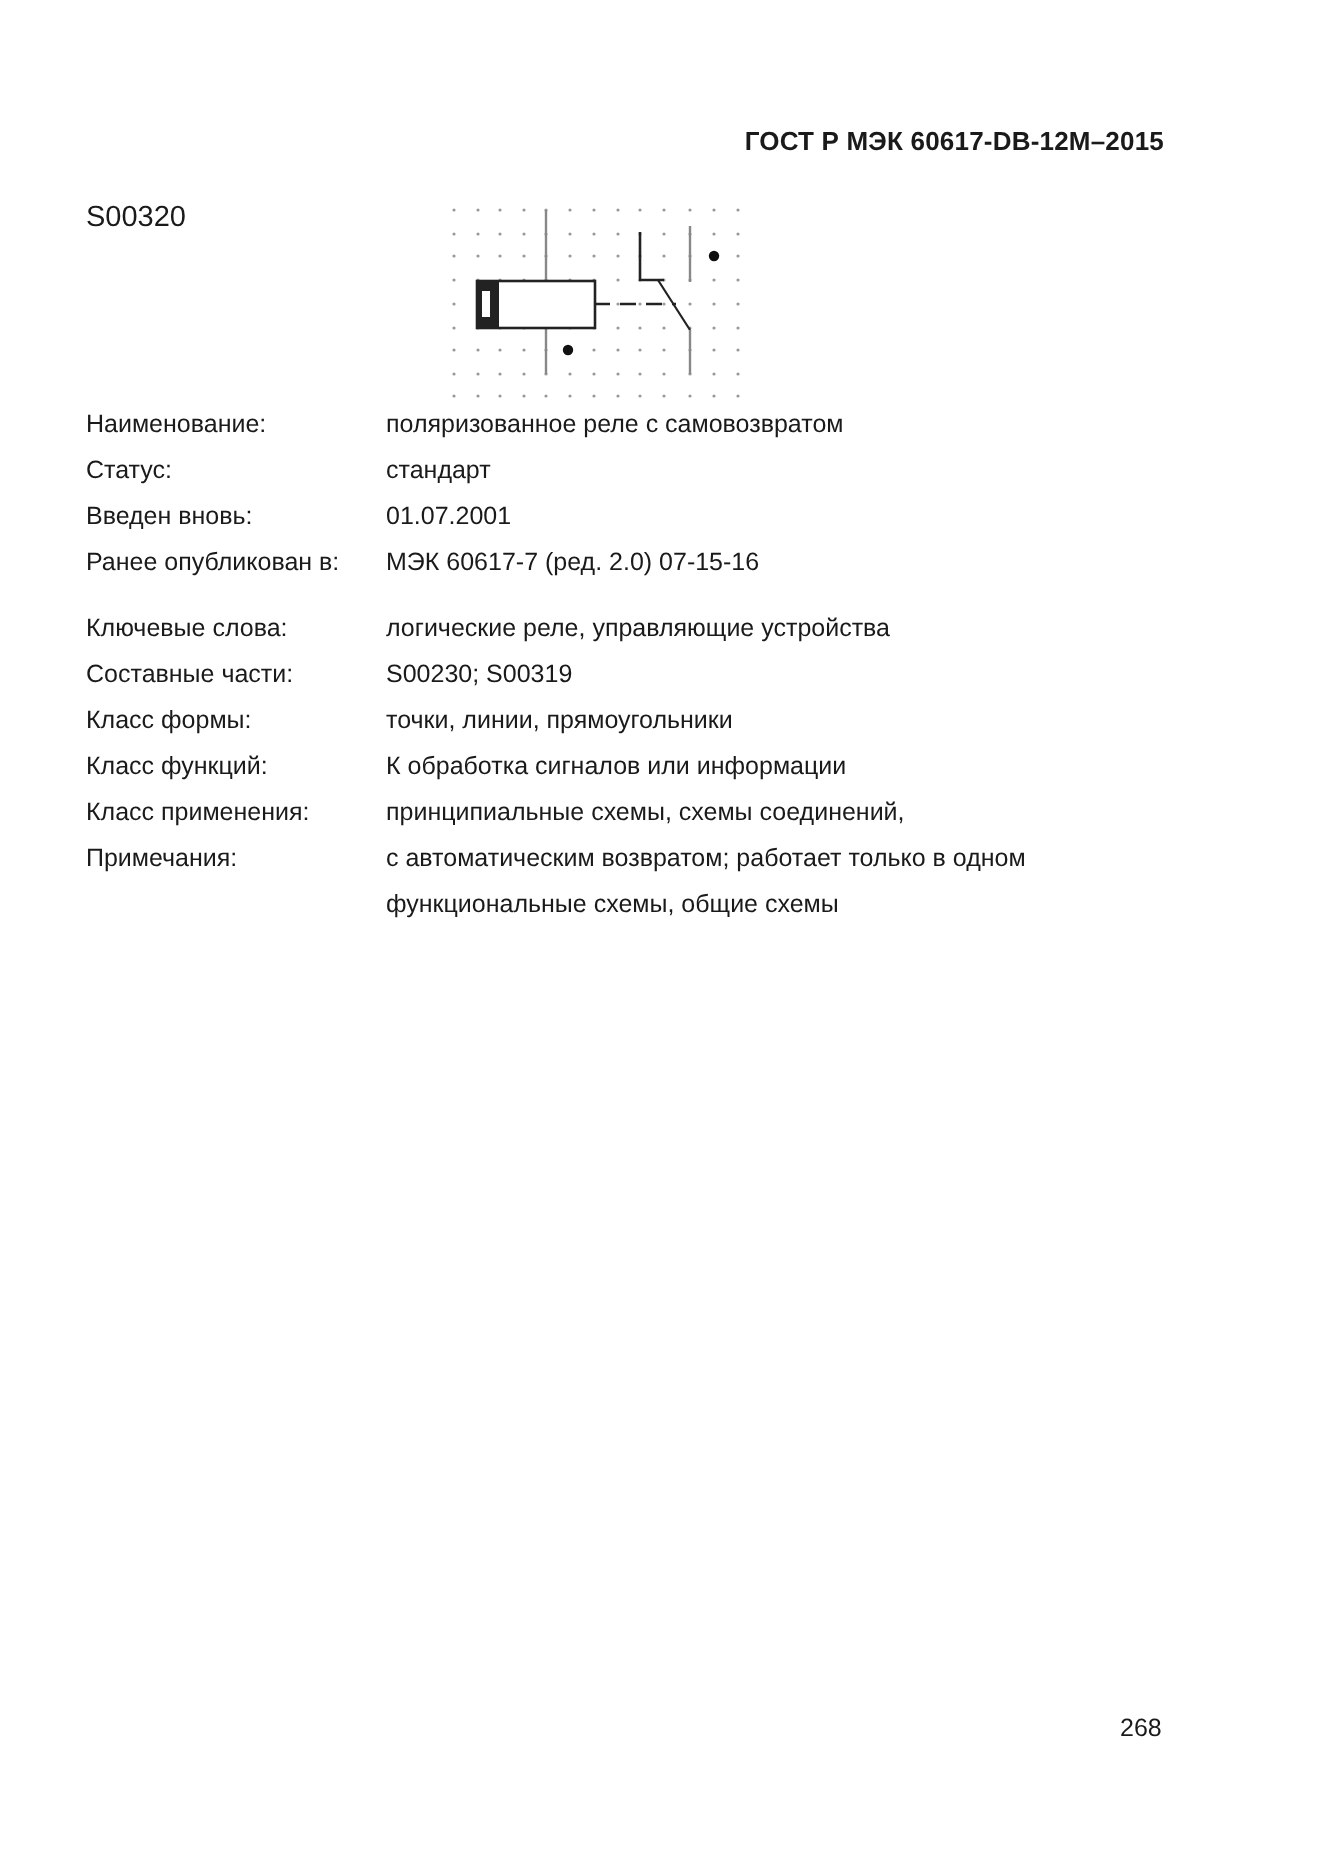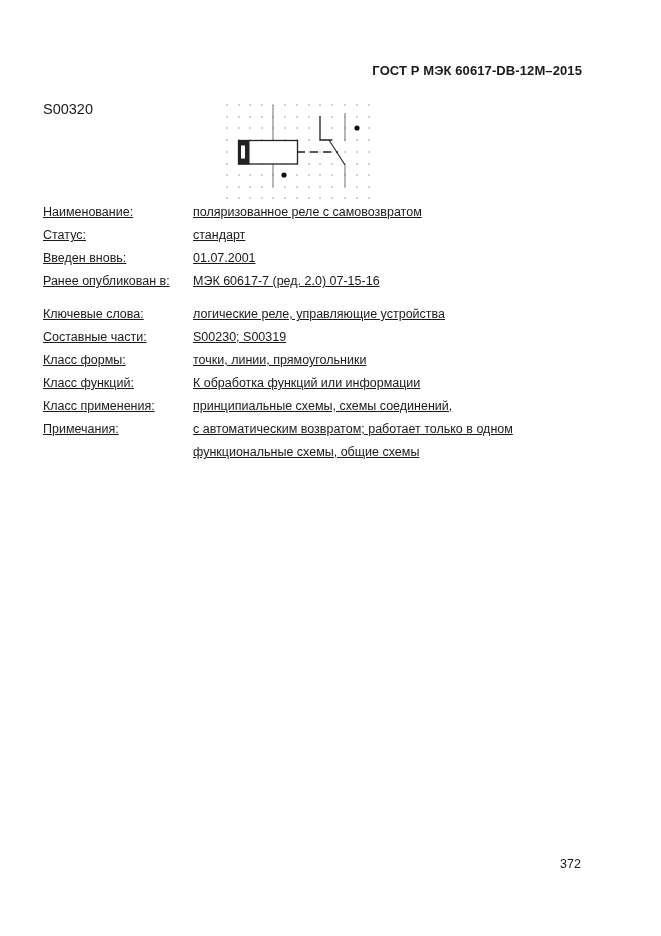--- a/index.html
+++ b/index.html
@@ -10,21 +10,21 @@
     .header-std {
       position: absolute; right: 79px; top: 63px;
       font-size: 13px; font-weight: bold; letter-spacing: 0.1px;
     }
     .symbol-code {
       position: absolute; left: 43px; top: 101px;
       font-size: 14.5px; font-weight: normal;
     }
     .symbol-figure { position: absolute; left: 0; top: 0; width: 661px; height: 210px; }
     .props { position: absolute; left: 43px; top: 204px; font-size: 12.5px; }
-    .row { display: flex; height: 23px; line-height: 16px; text-decoration: underline; }
+    .row { display: flex; height: 23px; line-height: 16px; }
     .row .label { width: 150px; flex: 0 0 150px; }
     .row .value { flex: 1; }
     .gap { height: 10px; }
     .page-number {
       position: absolute; left: 560px; top: 857px; font-size: 12.5px;
     }
   </style>
 </head>
 <body>
 
@@ -202,29 +202,29 @@
   <div class="row">
     <span class="label">Составные части:</span>
     <span class="value">S00230; S00319</span>
   </div>
   <div class="row">
     <span class="label">Класс формы:</span>
     <span class="value">точки, линии, прямоугольники</span>
   </div>
   <div class="row">
     <span class="label">Класс функций:</span>
-    <span class="value">К обработка функций или информации</span>
+    <span class="value">К обработка сигналов или информации</span>
   </div>
   <div class="row">
     <span class="label">Класс применения:</span>
     <span class="value">принципиальные схемы, схемы соединений,</span>
   </div>
   <div class="row">
     <span class="label">Примечания:</span>
     <span class="value">с автоматическим возвратом; работает только в одном</span>
   </div>
   <div class="row">
     <span class="label"></span>
     <span class="value">функциональные схемы, общие схемы</span>
   </div>
 </div>
 
-<div class="page-number">372</div>
+<div class="page-number">268</div>
 
 </body></html>

